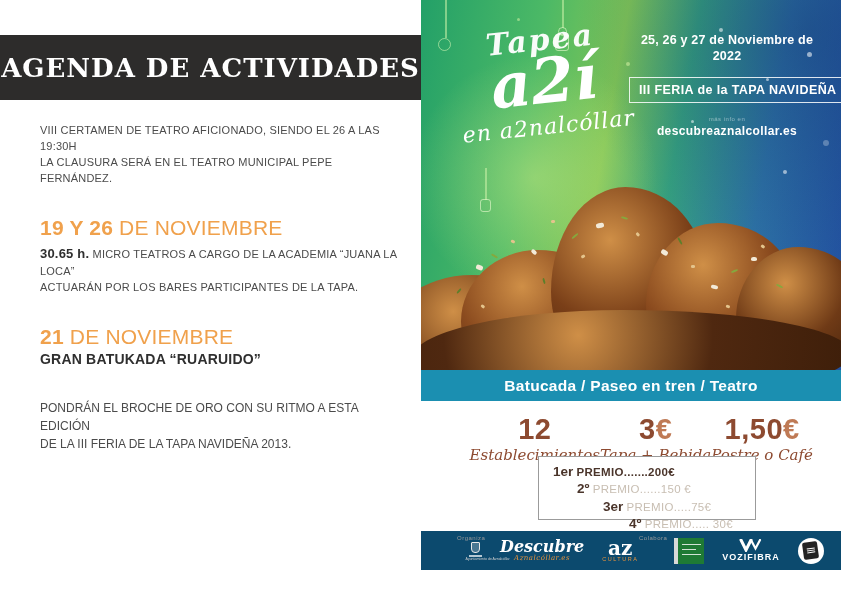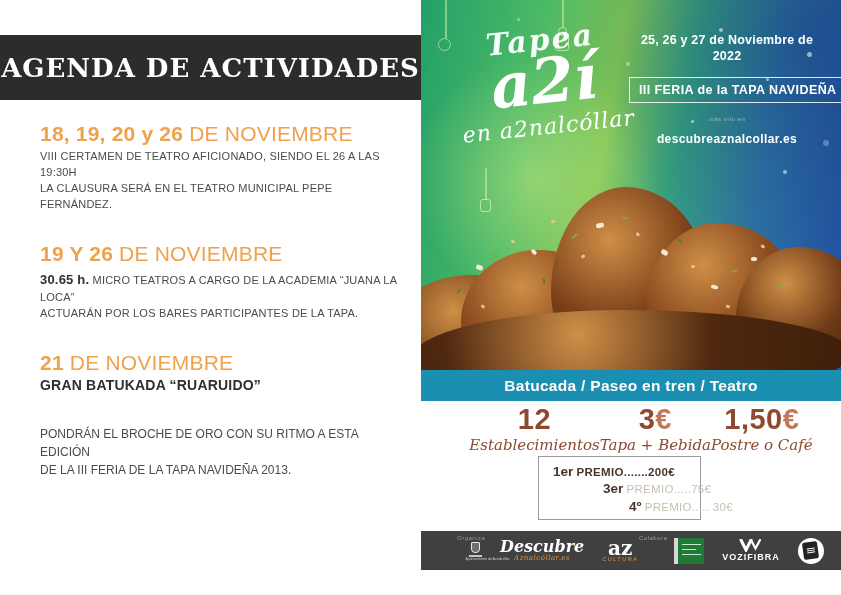--- a/index.html
+++ b/index.html
@@ -40,47 +40,47 @@
   .brand { position:absolute; left:28px; top:22px; width:190px; text-align:center; transform:rotate(-6deg); color:#fff; font-family:"DejaVu Serif", serif; font-style:italic; }
   .brand-w1 { font-size:30px; font-weight:bold; letter-spacing:2px; opacity:0.96; }
   .brand-w2 { font-size:62px; font-weight:bold; line-height:0.95; margin-top:-4px; }
   .brand-w3 { font-size:22px; margin-top:2px; letter-spacing:1px; }
 
   
   .info-col { position:absolute; right:16px; top:32px; width:196px; text-align:center; color:#fff; }
   .info-dates { font-size:12.5px; font-weight:bold; line-height:1.3; letter-spacing:0.2px; }
   .feria-badge { display:inline-block; margin-top:12px; border:1px solid rgba(255,255,255,0.85); padding:5px 9px; font-size:12.5px; font-weight:bold; letter-spacing:0.4px; white-space:nowrap; }
   .info-small { margin-top:13px; font-size:6px; opacity:0.45; letter-spacing:0.5px; }
-  .info-url { margin-top:10px; font-size:12px; font-weight:bold; letter-spacing:0.4px; cursor:pointer; }
+  .info-url { margin-top:2px; font-size:12px; font-weight:bold; letter-spacing:0.4px; cursor:pointer; }
 
   
   .food { position:absolute; left:0; bottom:0; width:420px; height:175px; }
   .blob { position:absolute; border-radius:48% 52% 55% 45% / 55% 48% 52% 45%; }
   .garn { position:absolute; display:block; }
 
   
   .teal-band { height:31px; background:#1b8fb1; display:flex; align-items:center; justify-content:center; }
   .teal-band span { color:#fff; font-size:15.5px; font-weight:bold; letter-spacing:0.3px; }
 
   
   .white-area { height:130px; background:#fff; position:relative; }
-  .stats-row { display:flex; justify-content:center; padding:4px 28px 0 48px; }
+  .stats-row { display:flex; justify-content:flex-end; padding:14px 28px 0 48px; }
   .stat { text-align:center; }
   .stat-num { font-size:29px; font-weight:bold; color:#8d4a30; letter-spacing:0.5px; line-height:1; }
   .stat-euro { color:#bf7a55; font-weight:bold; }
   .stat-label { font-family:"DejaVu Serif", serif; font-style:italic; font-size:15px; color:#8d4a30; margin-top:2px; }
-  .premio-box { position:absolute; left:117px; top:55px; width:163px; height:64px; border:1px solid #9b9b9b; padding:6px 10px 0 14px; background:#fff; }
+  .premio-box { position:absolute; left:117px; top:55px; width:218px; height:64px; border:1px solid #9b9b9b; padding:6px 10px 0 14px; background:#fff; }
   .premio-line { font-size:11.5px; line-height:1.28; white-space:nowrap; }
   .premio-line .ord { font-weight:bold; font-size:13.5px; color:#4a342a; }
   .premio-line .rest-dark { font-weight:bold; color:#4a342a; letter-spacing:0.3px; }
   .premio-line .rest-light { color:#c8beb2; letter-spacing:0.3px; }
   .pl-2 { margin-left:24px; } .pl-3 { margin-left:50px; } .pl-4 { margin-left:76px; }
 
   
-  .logo-band { height:39px; background:#404040; position:relative; display:flex; align-items:center; color:#fff; }
+  .logo-band { height:39px; background:#0c4a6e; position:relative; display:flex; align-items:center; color:#fff; }
   .band-label { position:absolute; top:4px; font-size:6px; color:#9a9a9a; letter-spacing:0.5px; }
   #organiza-label { left:36px; } #colabora-label { left:218px; }
   .logo-group { display:flex; align-items:center; gap:18px; }
   .group-org { margin-left:48px; } .group-col { margin-left:36px; }
 
   .crest { width:13px; height:16px; position:relative; }
   .crest .shield { width:9px; height:11px; margin:0 auto; border:1px solid #e8e8e8; border-radius:1px 1px 4px 4px; background:rgba(255,255,255,0.25); }
   .crest .base { margin-top:2px; height:2px; background:rgba(255,255,255,0.7); }
   .crest .cap { font-size:3.5px; color:#cfcfcf; text-align:center; white-space:nowrap; transform:translateX(-26%); }
 
@@ -110,24 +110,20 @@
 
 <div class="left-panel">
   <div class="title-band">
     <h1>AGENDA DE ACTIVIDADES</h1>
   </div>
 
   <div class="left-content">
 
 
     <div class="section">
-      <div class="sec-head">
-        <span class="dates">18, 19, 20 y 26</span>
-        <span class="suffix">DE NOVIEMBRE</span>
-      </div>
       <div class="sec-body">
         <div>VIII CERTAMEN DE TEATRO AFICIONADO, SIENDO EL 26 A LAS 19:30H</div>
         <div>LA CLAUSURA SERÁ EN EL TEATRO MUNICIPAL PEPE FERNÁNDEZ.</div>
       </div>
     </div>
 
     <div class="section" style="margin-top:30px;">
       <div class="sec-head">
         <span class="dates">19 Y 26</span>
         <span class="suffix">DE NOVIEMBRE</span>
@@ -243,20 +239,24 @@
         <div class="stat-num"><span>1,50</span><span class="stat-euro">€</span></div>
         <div class="stat-label">Postre o Café</div>
       </div>
     </div>
 
     <div class="premio-box">
       <div class="premio-line">
         <span class="ord">1er</span>
         <span class="rest-dark">PREMIO.......200€</span>
       </div>
+      <div class="premio-line pl-2">
+        <span class="ord">2º</span>
+        <span class="rest-light">PREMIO......150 €</span>
+      </div>
       <div class="premio-line pl-3">
         <span class="ord">3er</span>
         <span class="rest-light">PREMIO.....75€</span>
       </div>
       <div class="premio-line pl-4">
         <span class="ord">4º</span>
         <span class="rest-light">PREMIO..... 30€</span>
       </div>
     </div>
   </div>

